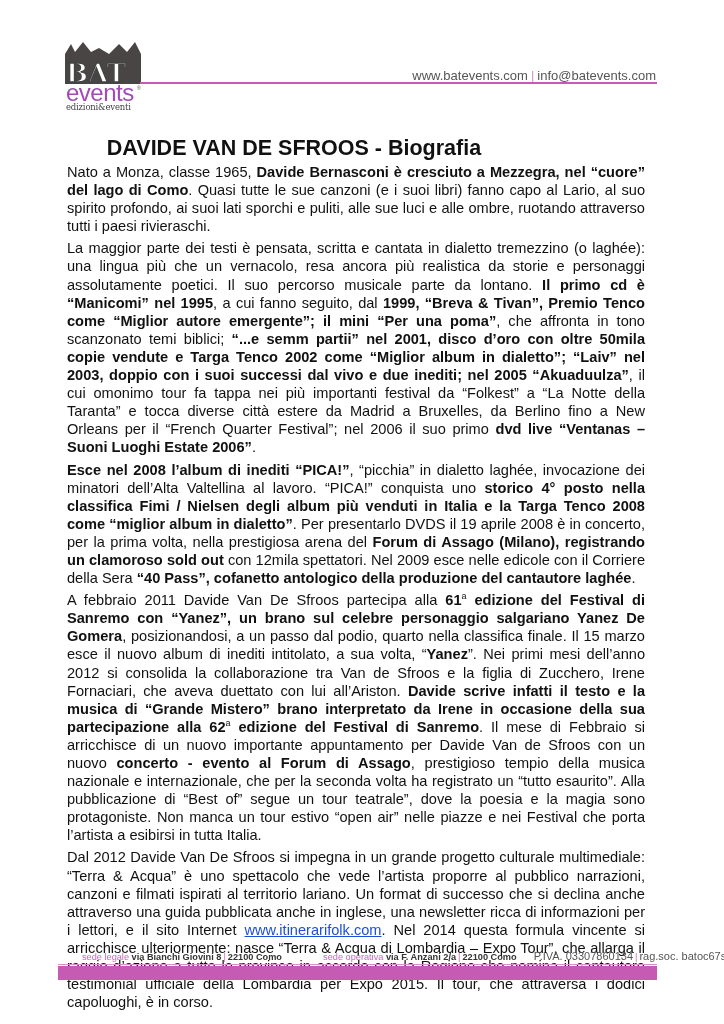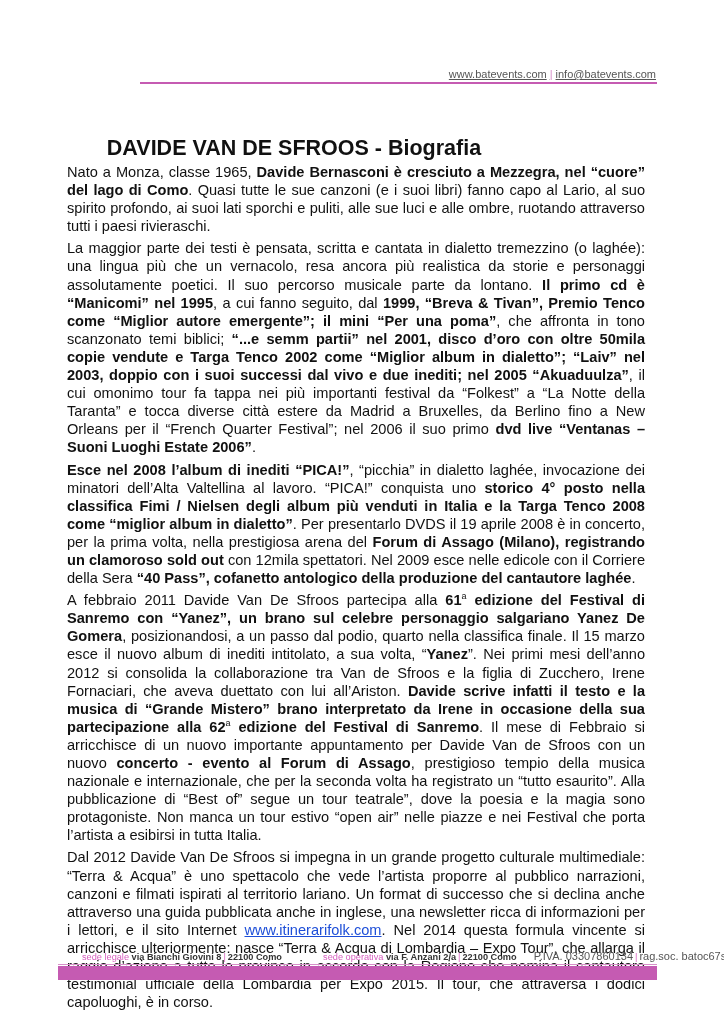--- a/index.html
+++ b/index.html
@@ -7,21 +7,21 @@
 
     .header { position: absolute; left: 0; top: 0; width: 724px; height: 120px; }
     .logo { position: absolute; left: 63px; top: 40px; width: 80px; height: 72px; }
     .logo .bat-shape { position: absolute; left: 0; top: 0; }
     .logo .bat-text { position: absolute; left: 3px; top: 20px; font-family: "DejaVu Serif", serif; font-weight: bold; font-size: 26px; color: #fff; letter-spacing: 0px; -webkit-text-stroke: 1.4px #444; line-height: 26px; }
     .logo .events-text { position: absolute; left: 3px; top: 42px; font-family: "Liberation Sans", sans-serif; font-size: 24px; color: #a34ab6; line-height: 22px; letter-spacing: -0.5px; }
     .logo .reg { position: absolute; left: 74px; top: 45px; font-size: 5px; color: #555; }
     .logo .edizioni-text { position: absolute; left: 3px; top: 62px; font-family: "DejaVu Serif", serif; font-size: 8.5px; color: #444; line-height: 10px; letter-spacing: -0.2px; }
 
     .header-line { position: absolute; left: 140px; top: 82px; width: 517px; height: 2px; background: #c55bb2; }
-    .header-contact { position: absolute; right: 68px; top: 68px; font-size: 11px; color: #555; white-space: nowrap; text-decoration: underline; }
+    .header-contact { position: absolute; right: 68px; top: 68px; font-size: 13px; color: #555; white-space: nowrap; }
     .header-contact .sep { color: #d78fc9; margin: 0 3px; }
 
     .title { position: absolute; left: 0; width: 588px; top: 136px; text-align: center; font-size: 21.5px; font-weight: bold; color: #111; }
 
     .content { position: absolute; left: 67px; top: 163px; width: 590px; font-size: 14.6px; line-height: 18.1px; text-align: justify; }
     .content p { margin: 0 12px 4px 0; }
     .content b { font-weight: bold; }
     .content sup { font-size: 9px; line-height: 0; vertical-align: super; }
     .content a { color: #1d4ed8; text-decoration: underline; }
 
@@ -32,20 +32,29 @@
     .footer-info .small { font-size: 11px; color: #555; }
     .footer-info .sep { color: #d65fbf; margin: 0 2px; }
     .footer-info .gap { display: inline-block; width: 12px; }
     .footer-line { position: absolute; left: 58px; top: 18px; width: 599px; height: 1px; background: #d78fc9; }
     .footer-bar { position: absolute; left: 58px; top: 20px; width: 599px; height: 14px; background: #c55bb2; }
   </style>
 </head>
 <body>
 
 <div class="header">
+  <div class="logo">
+    <svg class="bat-shape" width="80" height="44" viewBox="0 0 80 44">
+      <path d="M2 44 L2 14 L8 4 L12 12 L20 2 L28 12 L36 8 L46 14 L56 4 L64 12 L72 2 L78 14 L78 44 Z" fill="#4a4545"></path>
+    </svg>
+    <span class="bat-text">BAT</span>
+    <span class="events-text">events</span>
+    <span class="reg">®</span>
+    <span class="edizioni-text">edizioni&amp;eventi</span>
+  </div>
   <div class="header-contact">
     <span>www.batevents.com</span><span class="sep">|</span><span>info@batevents.com</span>
   </div>
   <div class="header-line"></div>
 </div>
 
 <h1 class="title" style="margin:0;">DAVIDE VAN DE SFROOS - Biografia</h1>
 
 <div class="content" id="content">
     <p><span>Nato a Monza, classe 1965, </span><b>Davide Bernasconi è cresciuto a Mezzegra, nel “cuore” del lago di Como</b><span>. Quasi tutte le sue canzoni (e i suoi libri) fanno capo al Lario, al suo spirito profondo, ai suoi lati sporchi e puliti, alle sue luci e alle ombre, ruotando attraverso tutti i paesi rivieraschi.</span></p>

